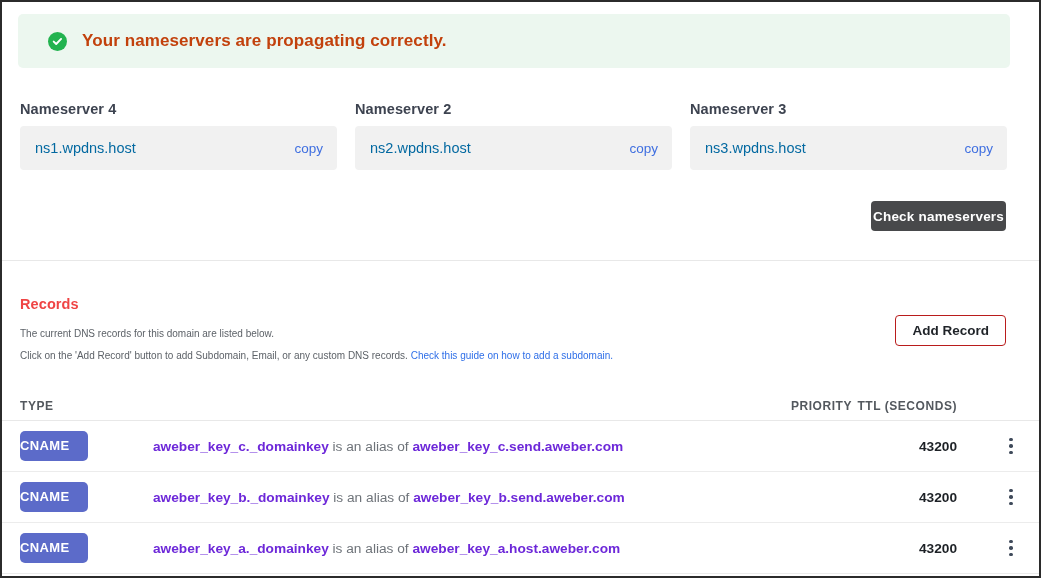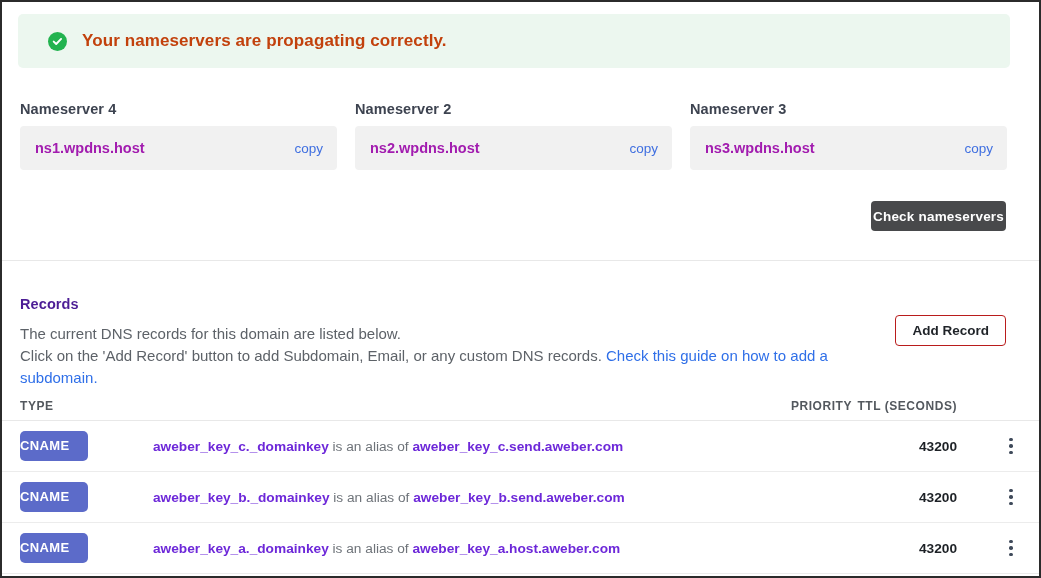--- a/index.html
+++ b/index.html
@@ -83,24 +83,23 @@
     background: #f1f1f1;
     border-radius: 4px;
     display: flex;
     align-items: center;
     padding: 0 14px 0 15px;
     box-sizing: border-box;
   }
   .ns-value {
     flex: 1 1 auto;
     font-size: 14.5px;
-    color: #a21caf;
+    color: #0369a1;
     white-space: nowrap;
     overflow: hidden;
-    font-weight: bold;
   }
   .ns-copy {
     font-size: 13.5px;
     color: #3f6fe0;
     cursor: pointer;
     flex: 0 0 auto;
   }
 
   
   .check-btn {
@@ -133,26 +132,26 @@
   
   .records-block {
     position: absolute;
     left: 18px;
     top: 294px;
     width: 870px;
   }
   .records-title {
     font-size: 14.5px;
     font-weight: bold;
-    color: #4c1d95;
+    color: #ef4444;
     margin: 0 0 11px 0;
     letter-spacing: .1px;
   }
   .records-line {
-    font-size: 15px;
+    font-size: 10px;
     color: #5d6268;
     line-height: 22px;
   }
   .records-link {
     color: #2f6fe8;
     text-decoration: none;
     cursor: pointer;
   }
   .add-record-btn {
     position: absolute;

